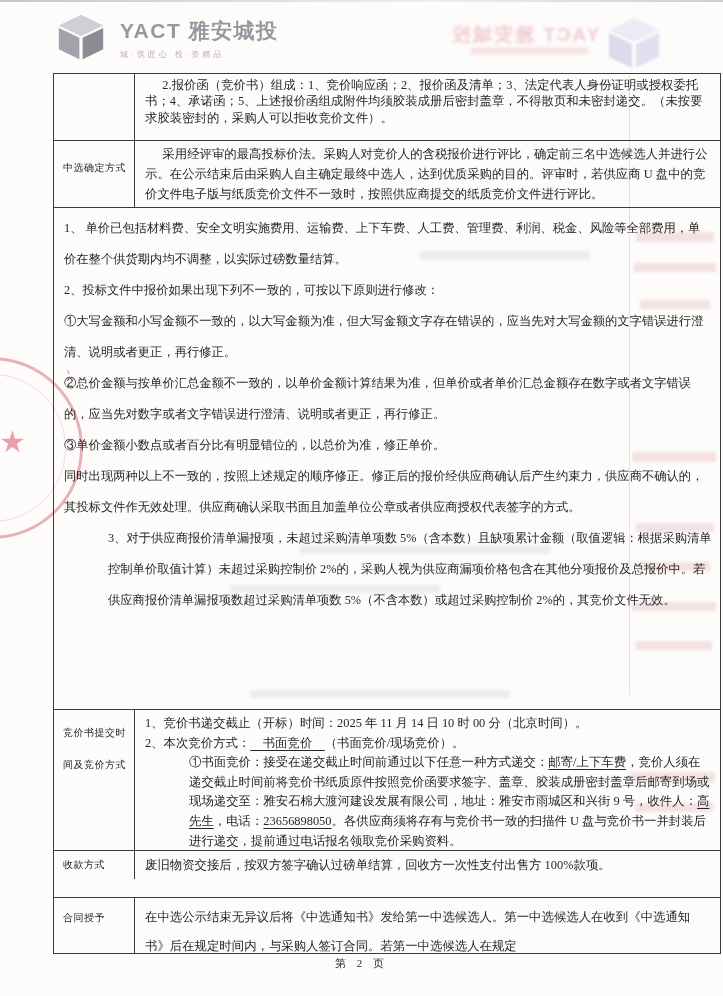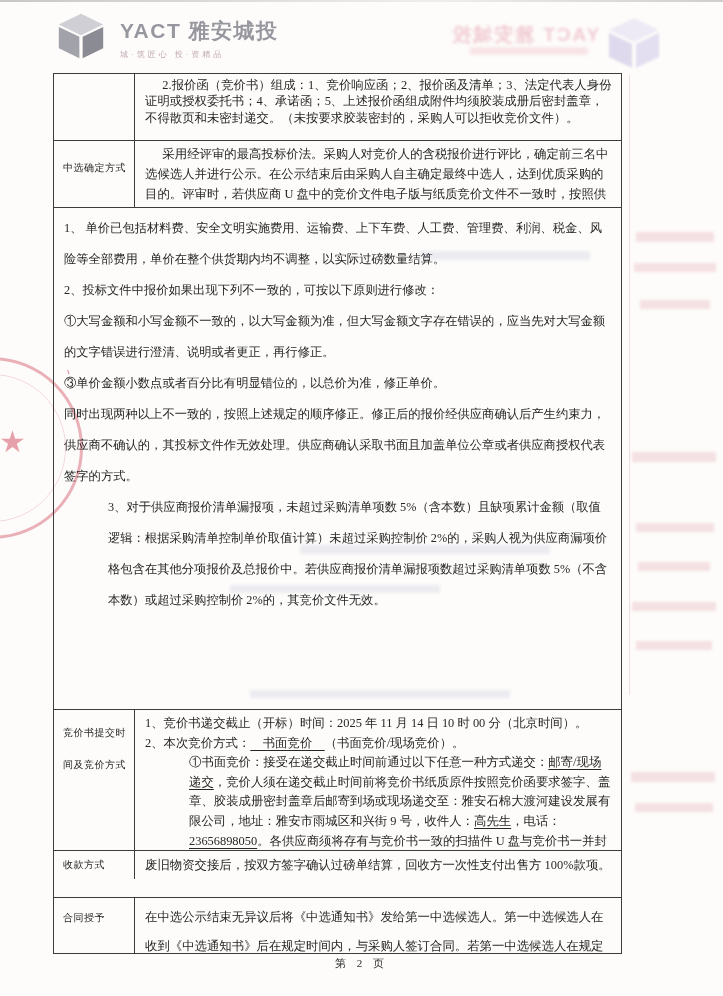--- a/index.html
+++ b/index.html
@@ -8,21 +8,21 @@
   .page {
     position: relative; width: 723px; height: 996px; overflow: hidden;
     background: #fdfcfa;
     font-family: "Liberation Serif", "DejaVu Serif", serif;
     color: #262626;
   }
   .scan-edge-top { position:absolute; left:0; top:0; width:100%; height:2px;
     background: linear-gradient(to right, rgba(120,120,120,.4), rgba(160,160,160,.15) 60%, rgba(120,120,120,.35)); }
 
   
-  .logo-row { position:absolute; left:56px; top:13px; display:flex; align-items:flex-start; }
+  .logo-row { position:absolute; left:56px; top:13px; display:flex; align-items:center; }
   .cube { width:50px; height:46px; }
   .logo-txt { margin-left:14px; padding-top:4px; }
   .logo-name { font-family:"Liberation Sans", sans-serif; font-weight:bold;
     font-size:21px; letter-spacing:1.5px; color:#97979f; }
   .logo-tagline { margin-top:4px; font-size:8px; letter-spacing:3px; color:#c2a9b5; }
 
   
   .ghost { position:absolute; transform:scaleX(-1); pointer-events:none; }
   .ghost-wordmark { left:450px; top:22px; font-family:"Liberation Sans",sans-serif;
     font-weight:bold; font-size:19px; letter-spacing:2px; color:rgba(231,162,180,.55); filter:blur(1.4px); }
@@ -39,21 +39,21 @@
   .stamp { position:absolute; left:-99px; top:357px; width:182px; height:182px;
     border:3px solid rgba(204,62,85,.40); border-radius:50%; filter:blur(.7px); }
   .stamp-inner { position:absolute; left:14px; top:14px; width:148px; height:148px;
     border:1px solid rgba(204,62,85,.18); border-radius:50%; }
   .stamp-star { position:absolute; left:95px; top:64px; font-size:30px;
     color:rgba(204,62,85,.48); font-family:"DejaVu Sans",sans-serif; }
   .stamp-mark { position:absolute; left:64px; top:366px; width:9px; height:9px;
     color:rgba(204,62,85,.6); font-size:11px; transform:rotate(18deg); }
 
   
-  .doc-table { position:absolute; left:53px; top:73px; width:569px;
+  .doc-table { position:absolute; left:53px; top:73px; width:668px;
     border:1.5px solid #3c3c3c; background:transparent; }
   .row { display:flex; border-top:1px solid #3c3c3c; }
   .row:first-child { border-top:none; }
   .hcell { flex:none; width:81px; border-right:1px solid #3c3c3c;
     font-size:10px; line-height:32px; padding:7px 7px 0 9px; letter-spacing:.5px;font-family:Liberation Serif, serif; }
   .ccell { flex:1 1 auto; overflow:hidden; padding:4px 8px 0 10px; font-size:12.4px; }
   .r0 { height:66px; } .r0 .ccell { line-height:16.4px; padding-top:3px; }
   .r1 { height:67px; } .r1 .ccell { line-height:20px; padding-top:3px; }
   .r1 .hcell { padding-top:9px; line-height:35px; }
   .r2 { height:502px; } .r2 .ccell { line-height:31px; padding-top:5px; font-size:12.3px; }
@@ -132,31 +132,32 @@
       <div class="hcell">中选确定方式</div>
       <div class="ccell">
           <p class="para indent"><span>采用经评审的最高投标价法。采购人对竞价人的含税报价进行评比，确定前三名中选候选人并进行公示。在公示结束后由采购人自主确定最终中选人，达到优质采购的目的。评审时，若供应商 U 盘中的竞价文件电子版与纸质竞价文件不一致时，按照供应商提交的纸质竞价文件进行评比。</span></p>
         </div>
     </div>
     <div class="row r2">
       <div class="ccell">
           <p class="para"><span>1、 单价已包括材料费、安全文明实施费用、运输费、上下车费、人工费、管理费、利润、税金、风险等全部费用，单价在整个供货期内均不调整，以实际过磅数量结算。</span></p>
           <p class="para"><span>2、投标文件中报价如果出现下列不一致的，可按以下原则进行修改：</span></p>
           <p class="para"><span>①大写金额和小写金额不一致的，以大写金额为准，但大写金额文字存在错误的，应当先对大写金额的文字错误进行澄清、说明或者更正，再行修正。</span></p>
+          <p class="para"><span>②总价金额与按单价汇总金额不一致的，以单价金额计算结果为准，但单价或者单价汇总金额存在数字或者文字错误的，应当先对数字或者文字错误进行澄清、说明或者更正，再行修正。</span></p>
           <p class="para"><span>③单价金额小数点或者百分比有明显错位的，以总价为准，修正单价。</span></p>
           <p class="para"><span>同时出现两种以上不一致的，按照上述规定的顺序修正。修正后的报价经供应商确认后产生约束力，供应商不确认的，其投标文件作无效处理。供应商确认采取书面且加盖单位公章或者供应商授权代表签字的方式。</span></p>
           <p class="para bold"><span>3、对于供应商报价清单漏报项，未超过采购清单项数 5%（含本数）且缺项累计金额（取值逻辑：根据采购清单控制单价取值计算）未超过采购控制价 2%的，采购人视为供应商漏项价格包含在其他分项报价及总报价中。若供应商报价清单漏报项数超过采购清单项数 5%（不含本数）或超过采购控制价 2%的，其竞价文件无效。</span></p>
         </div>
     </div>
     <div class="row r3">
       <div class="hcell">竞价书提交时间及竞价方式</div>
       <div class="ccell">
           <p class="para"><span>1、竞价书递交截止（开标）时间：2025 年 11 月 14 日 10 时 00 分（北京时间）。</span></p>
           <p class="para"><span>2、本次竞价方式：</span><span class="u">　书面竞价　</span><span>（书面竞价/现场竞价）。</span></p>
-          <p class="para bold"><span>①书面竞价：接受在递交截止时间前通过以下任意一种方式递交：</span><span class="u">邮寄/现场递交</span><span>，竞价人须在递交截止时间前将竞价书纸质原件按照竞价函要求签字、盖章、胶装成册密封盖章后邮寄到场或现场递交至：雅安石棉大渡河建设发展有限公司，地址：雅安市雨城区和兴街 9 号，收件人：</span><span class="u">高先生</span><span>，电话：</span><span class="u">23656898050</span><span>。各供应商须将存有与竞价书一致的扫描件 U 盘与竞价书一并封装后进行递交，提前通过电话报名领取竞价采购资料。</span></p>
+          <p class="para bold"><span>①书面竞价：接受在递交截止时间前通过以下任意一种方式递交：</span><span class="u">邮寄/上下车费</span><span>，竞价人须在递交截止时间前将竞价书纸质原件按照竞价函要求签字、盖章、胶装成册密封盖章后邮寄到场或现场递交至：雅安石棉大渡河建设发展有限公司，地址：雅安市雨城区和兴街 9 号，收件人：</span><span class="u">高先生</span><span>，电话：</span><span class="u">23656898050</span><span>。各供应商须将存有与竞价书一致的扫描件 U 盘与竞价书一并封装后进行递交，提前通过电话报名领取竞价采购资料。</span></p>
         </div>
     </div>
     <div class="row r4">
       <div class="hcell">收款方式</div>
       <div class="ccell">
           <p class="para"><span>废旧物资交接后，按双方签字确认过磅单结算，回收方一次性支付出售方 100%款项。</span></p>
         </div>
     </div>
     <div class="row r5">
       <div class="hcell">合同授予</div>

